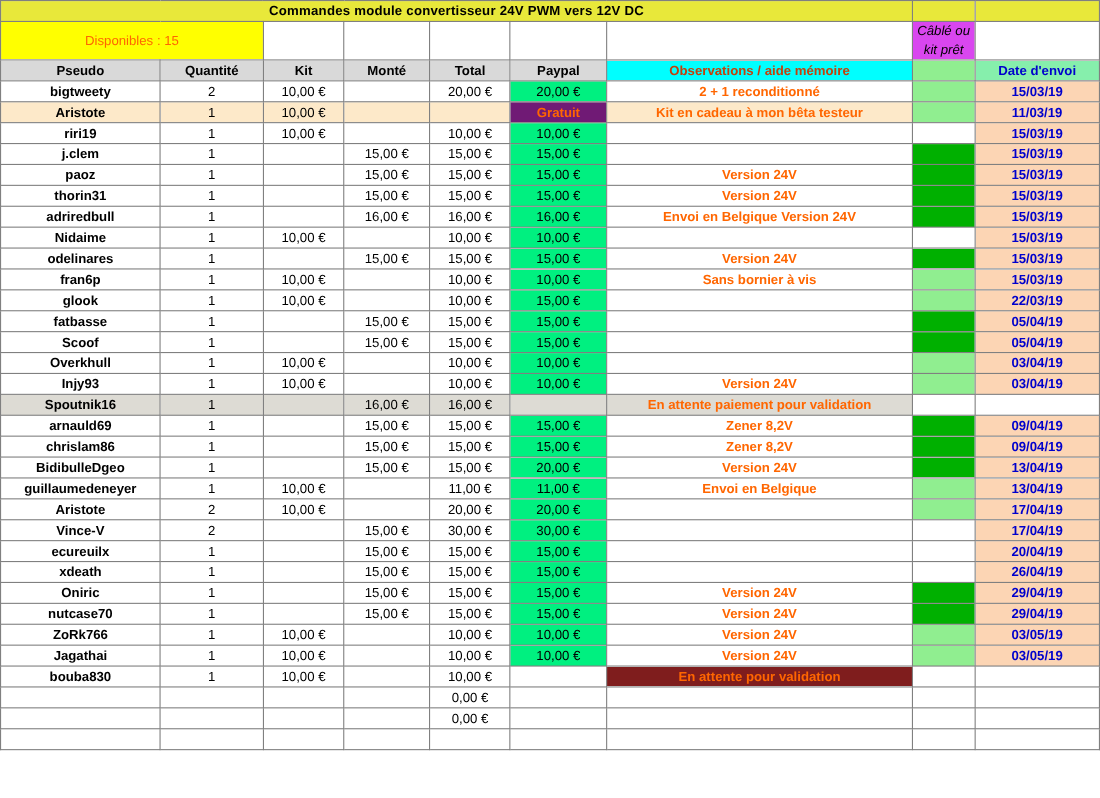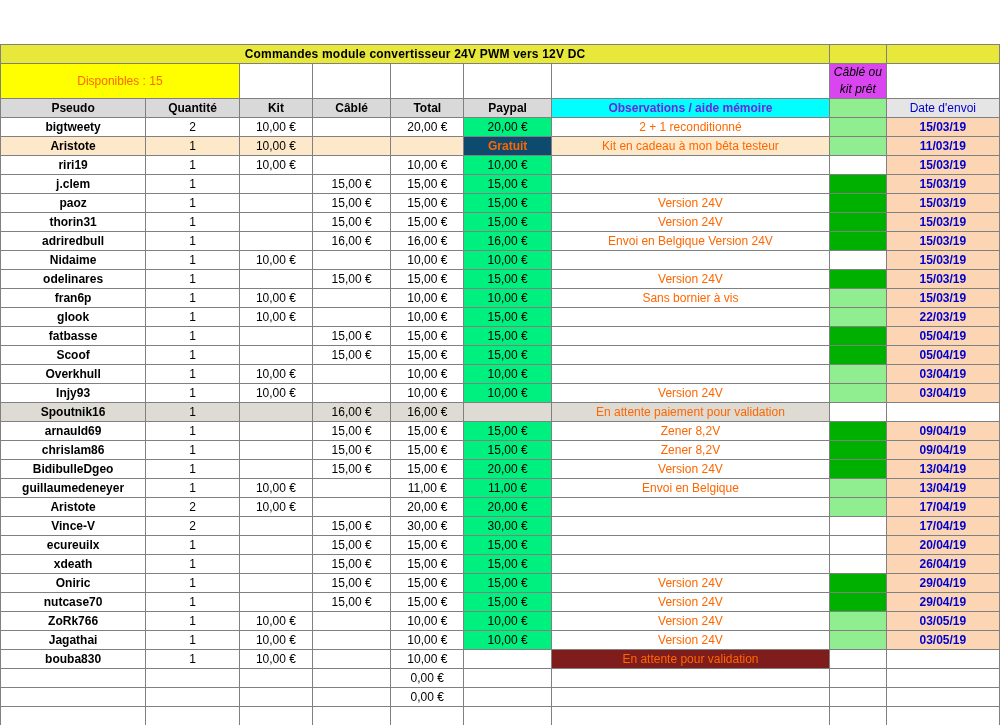--- a/index.html
+++ b/index.html
@@ -10,21 +10,20 @@
   body {
     width: 1000px;
     height: 725px;
     font-family: "Liberation Sans", sans-serif;
     overflow: hidden;
   }
   #sheet {
     width: 1000px;
     height: 640px;
     position: relative;
-    margin-top: 44px;
   }
   table.grid {
     border-collapse: collapse;
     table-layout: fixed;
     width: 1000px;
   }
   table.grid td, table.grid th {
     border: 1px solid #808080;
     padding: 0;
     margin: 0;
@@ -84,32 +83,32 @@
     height: 24px;
     line-height: 23px;
     color: #000000;
   }
   .hdr-obs {
     background: #00ffff;
     font-weight: bold;
     font-size: 12px;
     height: 24px;
     line-height: 23px;
-    color: #6d28d9;
+    color: #c2410c;
   }
   .hdr-cable {
     background: #90ee90;
     font-size: 9px;
     line-height: 10px;
     height: 24px;
     white-space: normal;
   }
   .hdr-date {
-    background: #e5e5e5;
-    font-weight: normal;
+    background: #86efac;
+    font-weight: bold;
     font-size: 14px;
     height: 24px;
     line-height: 23px;
     color: #0000cc;
   }
   
   .pseudo {
     font-weight: bold;
     font-size: 12.5px;
     color: #000000;
@@ -124,40 +123,40 @@
   .paypal {
     text-align: right;
     padding-right: 4px;
     background: #00f080;
     font-weight: normal;
   }
   .paypal.center { text-align: center; padding-right: 0; font-weight: bold; }
   .paypal.empty { background: #ffffff; }
   .obs {
     color: #ff6600;
-    font-weight: normal;
+    font-weight: bold;
     font-size: 12px;
     background: #ffffff;
   }
   .cable { background: #ffffff; }
   .cable.light { background: #90ee90; }
   .cable.dark  { background: #00b000; }
   .date {
     color: #0000cc;
     font-weight: bold;
     font-size: 12px;
     background: #fcd5b4;
   }
   .date.empty { background: #ffffff; color: #0000cc; }
   
   tr.hl-orange td.pseudo,
   tr.hl-orange td.num,
   tr.hl-orange td.money,
   tr.hl-orange td.obs { background: #fde9c9; }
-  tr.hl-orange td.paypal.center { background: #0c4a6e; color: #ff6600; }
+  tr.hl-orange td.paypal.center { background: #701a75; color: #ff6600; }
   tr.hl-grey td.pseudo,
   tr.hl-grey td.num,
   tr.hl-grey td.money,
   tr.hl-grey td.obs,
   tr.hl-grey td.paypal.empty { background: #dddbd4; }
   tr.hl-beige td.obs { background: #7f1d1d; }
   .emptyrow td { background: #ffffff; }
 </style>
 </head>
 <body>
@@ -191,21 +190,21 @@
         <td class="cable-head">
           <span>Câblé ou</span><br>
           <span>kit prêt</span>
         </td>
         <td class="date-head-top"></td>
       </tr>
       <tr>
         <td class="hdr">Pseudo</td>
         <td class="hdr">Quantité</td>
         <td class="hdr">Kit</td>
-        <td class="hdr">Câblé</td>
+        <td class="hdr">Monté</td>
         <td class="hdr">Total</td>
         <td class="hdr">Paypal</td>
         <td class="hdr-obs">Observations / aide mémoire</td>
         <td class="hdr-cable"></td>
         <td class="hdr-date">Date d'envoi</td>
       </tr>
     </tbody>
     <tbody id="rows-body">
         <tr>
           <td class="pseudo">bigtweety</td>

